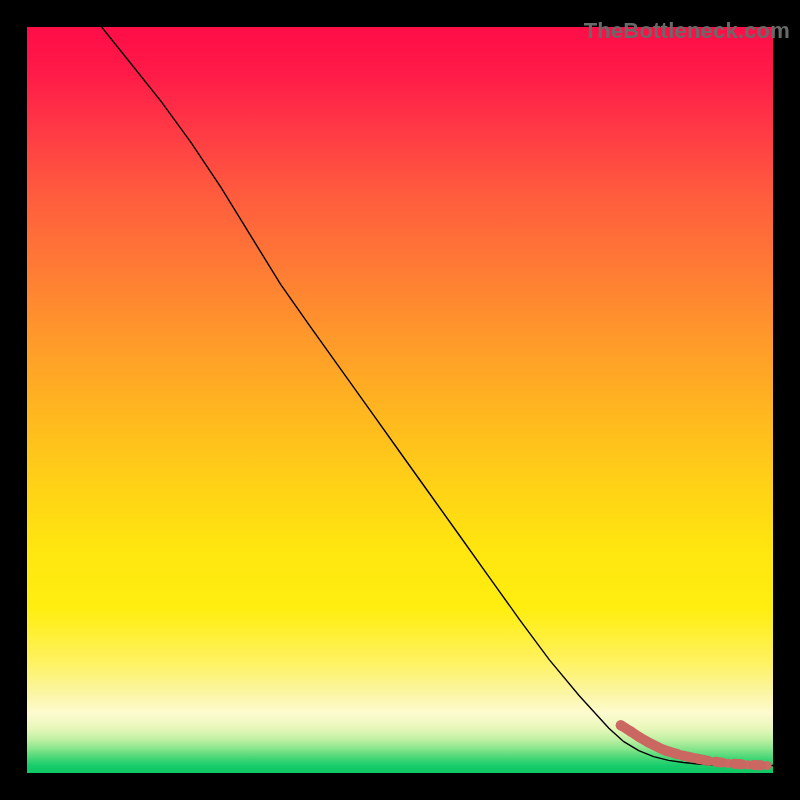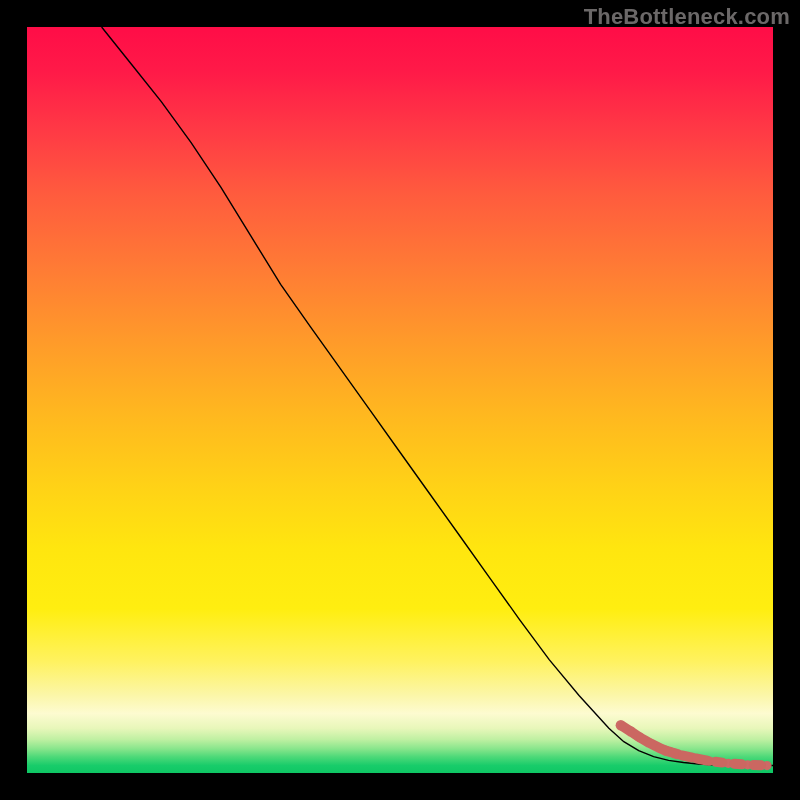--- a/index.html
+++ b/index.html
@@ -5,21 +5,21 @@
   * { margin: 0; padding: 0; box-sizing: border-box; }
   html, body { width: 800px; height: 800px; overflow: hidden; background: #000; }
   .frame {
     position: relative;
     width: 800px;
     height: 800px;
     background: #000;
   }
   .watermark {
     position: absolute;
-    top: 4px;
+    top: 18px;
     right: 10px;
     font-family: Arial, Helvetica, sans-serif;
     font-size: 22px;
     font-weight: 600;
     color: #6b6868;
     letter-spacing: 0.2px;
     z-index: 10;
   }
   .plot-area {
     position: absolute;

